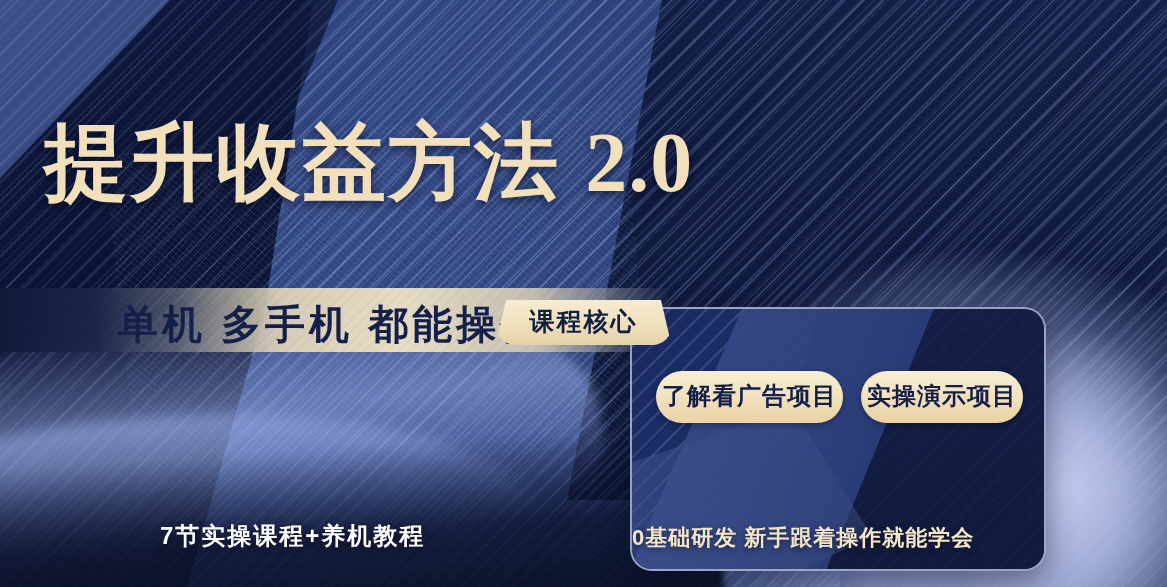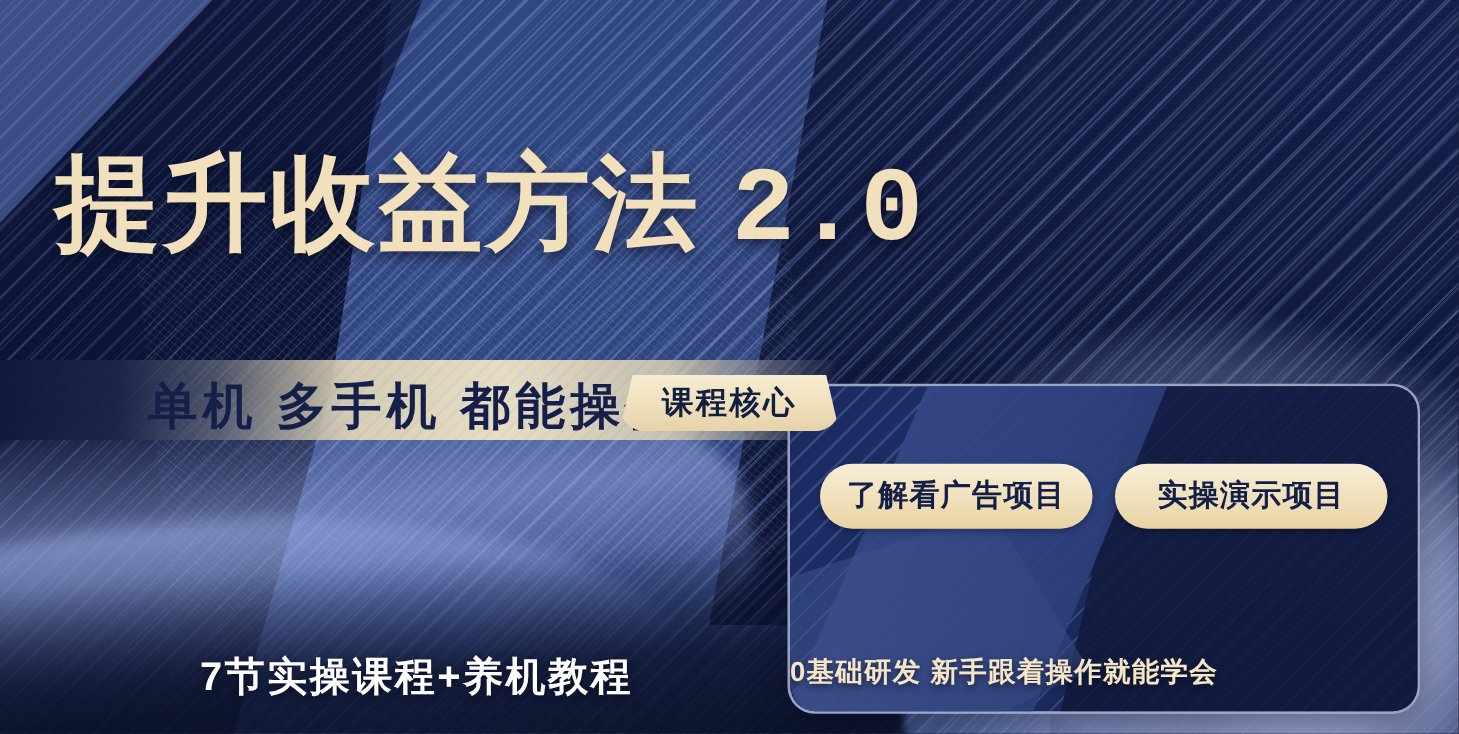--- a/index.html
+++ b/index.html
@@ -141,21 +141,21 @@
   
   .title{
     position:absolute;left:44px;top:120px;
     font-size:84px;line-height:1;
     font-weight:700;
     letter-spacing:2px;
     color:#f2e0bd;
     white-space:nowrap;
     text-shadow:0 3px 10px rgba(4,8,24,.65);
   }
-  .title .ver{font-family:Liberation Mono, monospace;font-weight:700;letter-spacing:1px;}
+  .title .ver{font-family:Liberation Serif, serif;font-weight:700;letter-spacing:1px;}
 
   
   .sub-band{
     position:absolute;left:0;top:288px;width:668px;height:64px;
     background:linear-gradient(90deg,
         rgba(18,26,58,.95) 0%,
         rgba(28,38,74,.92) 14%,
         rgba(126,130,140,.55) 26%,
         rgba(226,214,184,.92) 42%,
         rgba(239,228,199,.95) 60%,
@@ -174,29 +174,29 @@
   .subtitle{
     position:absolute;left:118px;top:297px;
     font-size:40px;font-weight:700;letter-spacing:4px;
     color:#141f4a;
     white-space:nowrap;
   }
 
   
   .bottom-line{
     position:absolute;left:160px;top:520px;
-    font-size:32px;font-weight:700;letter-spacing:2px;
+    font-size:24px;font-weight:700;letter-spacing:2px;
     color:#ffffff;
     white-space:nowrap;
     text-shadow:0 2px 8px rgba(6,10,28,.8);
   }
 
   
   .card{
-    position:absolute;left:630px;top:307px;width:506px;height:264px;
+    position:absolute;left:630px;top:307px;width:416px;height:264px;
     border-radius:22px;
     border:2px solid rgba(205,214,238,.72);
     background:linear-gradient(120deg,#1a2a60 0%,#1d3068 38%,#16224c 70%,#121a3f 100%);
     overflow:hidden;
     box-shadow:0 10px 30px rgba(6,10,28,.45);
   }
   .card .c-stripes{
     position:absolute;inset:-30%;
     background:repeating-linear-gradient(-45deg,
         rgba(150,180,240,0) 0 5px,

